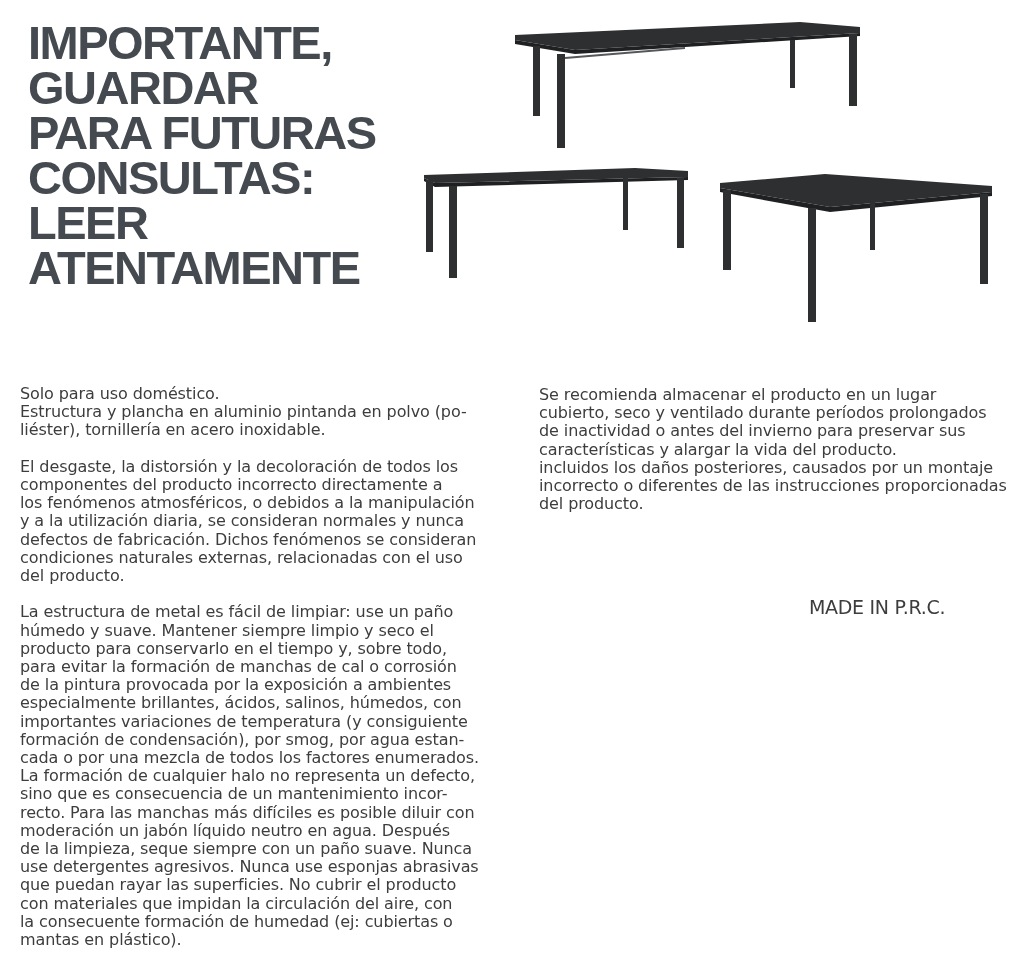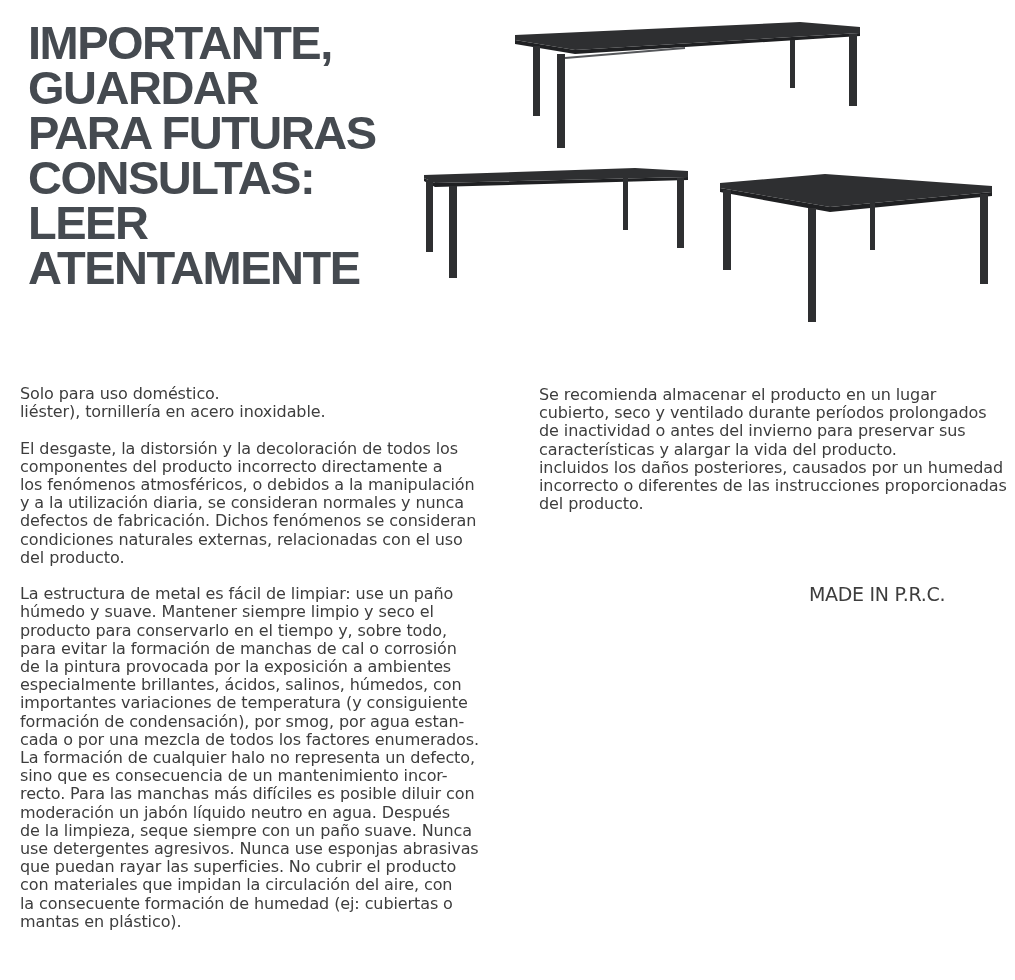--- a/index.html
+++ b/index.html
@@ -4,21 +4,21 @@
   <style>
     html, body { margin: 0; padding: 0; background: #ffffff; }
     body { width: 1015px; height: 980px; position: relative; overflow: hidden; font-family: "DejaVu Sans", sans-serif; color: #3f3f3f; }
     .title { position: absolute; left: 20px; top: 12px; margin: 8px; font-family: "Liberation Sans", sans-serif; font-weight: bold; font-size: 47px; line-height: 45px; letter-spacing: -1.5px; color: #454a50; }
     .title span { display: block; }
     .col { position: absolute; font-size: 16px; line-height: 18.2px; color: #3d3d3d; letter-spacing: -0.1px; }
     .col-left { left: 20px; top: 385px; width: 450px; }
     .col-right { left: 539px; top: 386px; width: 450px; }
     .line { display: block; white-space: nowrap; }
     .gap { display: block; height: 18.2px; }
-    .made { position: absolute; left: 809px; top: 583px; font-size: 19px; color: #3d3d3d; letter-spacing: -0.3px; white-space: nowrap; }
+    .made { position: absolute; left: 809px; top: 596px; font-size: 19px; color: #3d3d3d; letter-spacing: -0.3px; white-space: nowrap; }
     svg.tables { position: absolute; left: 415px; top: 0; }
   </style>
 </head>
 <body>
 
 <h1 class="title">
   <span>IMPORTANTE,</span>
   <span>GUARDAR</span>
   <span>PARA FUTURAS</span>
   <span>CONSULTAS:</span>
@@ -53,20 +53,21 @@
     <rect x="308" y="190" width="8" height="80"></rect>
     <rect x="393" y="208" width="8" height="114"></rect>
     <rect x="455" y="196" width="5" height="54"></rect>
     <rect x="565" y="194" width="8" height="90"></rect>
   </g>
 </svg>
 
 <div class="col col-left">
   <div>
     <span class="line">Solo para uso doméstico.</span>
+    <span class="line">Estructura y plancha en aluminio pintanda en polvo (po-</span>
     <span class="line">liéster), tornillería en acero inoxidable.</span>
   </div>
   <span class="gap"></span>
   <div>
     <span class="line">El desgaste, la distorsión y la decoloración de todos los</span>
     <span class="line">componentes del producto incorrecto directamente a</span>
     <span class="line">los fenómenos atmosféricos, o debidos a la manipulación</span>
     <span class="line">y a la utilización diaria, se consideran normales y nunca</span>
     <span class="line">defectos de fabricación. Dichos fenómenos se consideran</span>
     <span class="line">condiciones naturales externas, relacionadas con el uso</span>
@@ -95,19 +96,19 @@
     <span class="line">mantas en plástico).</span>
   </div>
 </div>
 
 <div class="col col-right">
   <div>
     <span class="line">Se recomienda almacenar el producto en un lugar</span>
     <span class="line">cubierto, seco y ventilado durante períodos prolongados</span>
     <span class="line">de inactividad o antes del invierno para preservar sus</span>
     <span class="line">características y alargar la vida del producto.</span>
-    <span class="line">incluidos los daños posteriores, causados por un humedad</span>
+    <span class="line">incluidos los daños posteriores, causados por un montaje</span>
     <span class="line">incorrecto o diferentes de las instrucciones proporcionadas</span>
     <span class="line">del producto.</span>
   </div>
 </div>
 
 <div class="made">MADE IN P.R.C.</div>
 
 </body></html>

